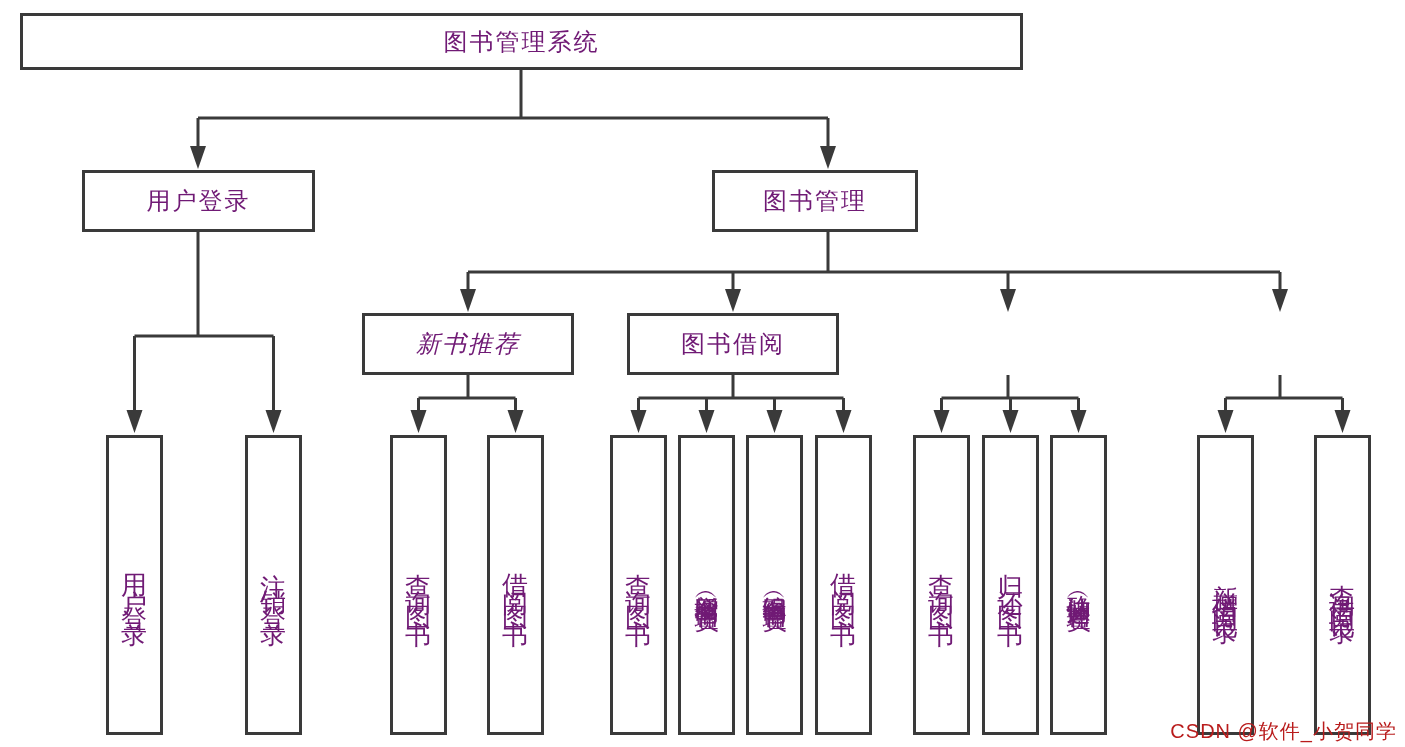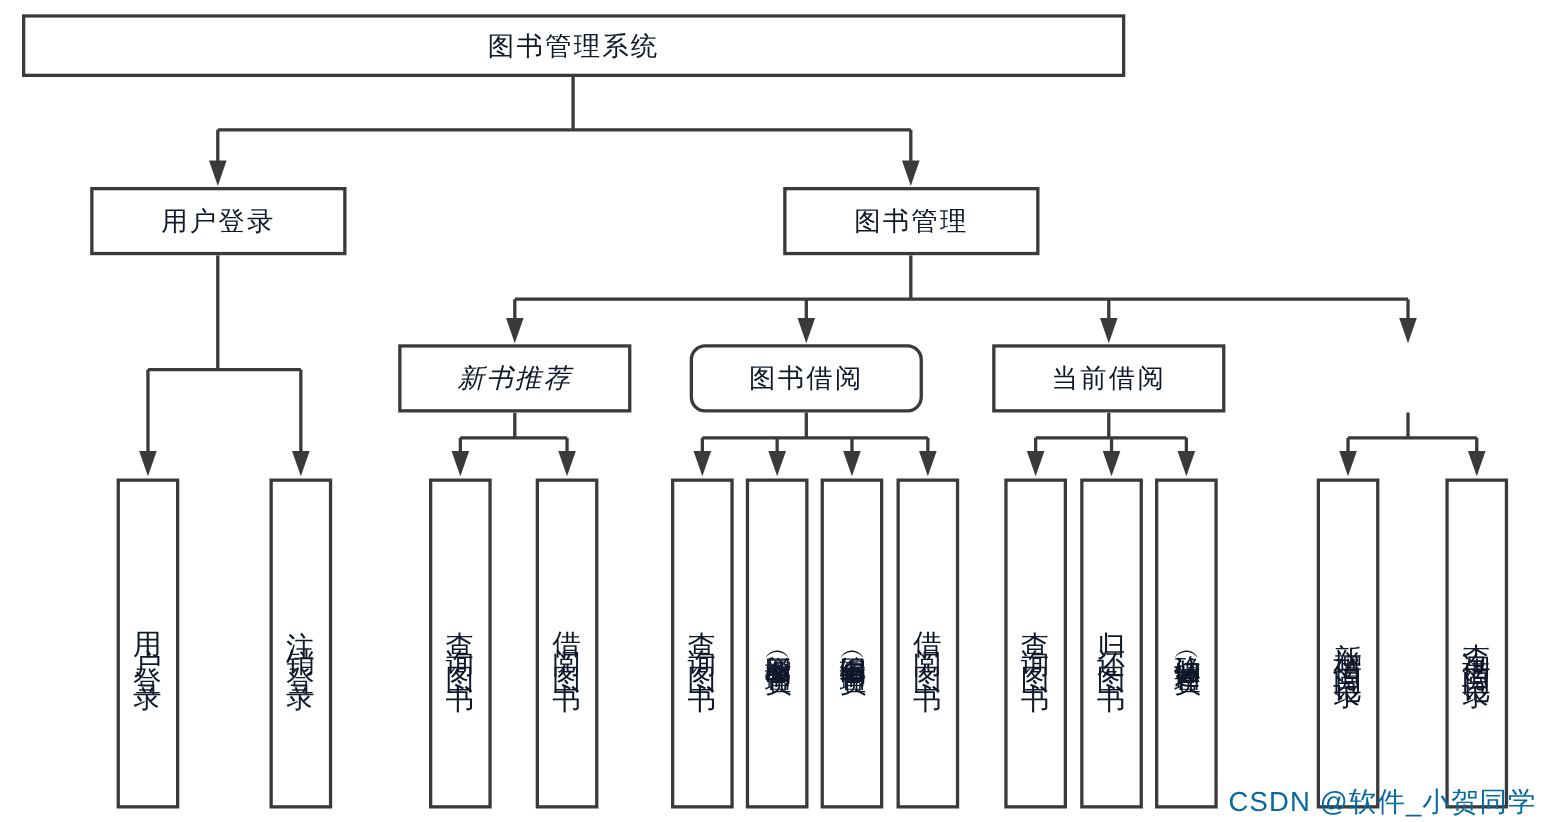--- a/index.html
+++ b/index.html
@@ -22,44 +22,44 @@
     height: 747px;
   }
   .box {
     position: absolute;
     box-sizing: border-box;
     background: #ffffff;
     border: 3px solid #3a3a3a;
     display: flex;
     align-items: center;
     justify-content: center;
-    color: #0f172a;
+    color: #701a75;
   }
   .h-box span {
     font-size: 24px;
     letter-spacing: 2px;
     white-space: nowrap;
   }
   .v-box span {
     writing-mode: vertical-rl;
     text-orientation: mixed;
     font-size: 26px;
     line-height: 1;
     white-space: nowrap;
   }
   .len4 span { letter-spacing: 16px; }
   .len6 span { letter-spacing: 7px; }
   .len9 span { font-size: 24px; letter-spacing: 2px; }
   .watermark {
     position: absolute;
     right: 8px;
     bottom: 2px;
-    font-size: 25px;
+    font-size: 20px;
     letter-spacing: 1px;
-    color: #0369a1;
+    color: #b91c1c;
     white-space: nowrap;
   }
 </style>
 </head>
 <body>
 
 <div class="stage">
 
   <svg class="wires" viewBox="0 0 1405 747" xmlns="http://www.w3.org/2000/svg">
     <g stroke="#3a3a3a" stroke-width="3" fill="none">
@@ -122,32 +122,29 @@
     </g>
   </svg>
 
   <div class="box h-box" style="left:20px; top:13px; width:1003px; height:57px;">
     <span>图书管理系统</span>
   </div>
 
   <div class="box h-box" style="left:82px; top:170px; width:233px; height:62px;">
     <span>用户登录</span>
   </div>
-  <div class="box h-box" style="left:712px; top:170px; width:233px; height:62px;">
+  <div class="box h-box" style="left:712px; top:170px; width:206px; height:62px;">
     <span>图书管理</span>
   </div>
 
   <div class="box h-box" style="left:362px; top:313px; width:212px; height:62px;font-style:italic;">
     <span>新书推荐</span>
   </div>
-  <div class="box h-box" style="left:627px; top:313px; width:212px; height:62px;border-radius:14px;">
+  <div class="box h-box" style="left:627px; top:313px; width:212px; height:62px;">
     <span>图书借阅</span>
-  </div>
-  <div class="box h-box" style="left:902px; top:313px; width:212px; height:62px;">
-    <span>当前借阅</span>
   </div>
 
   <div class="box v-box len4" style="left:106px; top:435px; width:57px; height:300px;">
     <span>用户登录</span>
   </div>
   <div class="box v-box len4" style="left:245px; top:435px; width:57px; height:300px;">
     <span>注销登录</span>
   </div>
 
   <div class="box v-box len4" style="left:390px; top:435px; width:57px; height:300px;">

